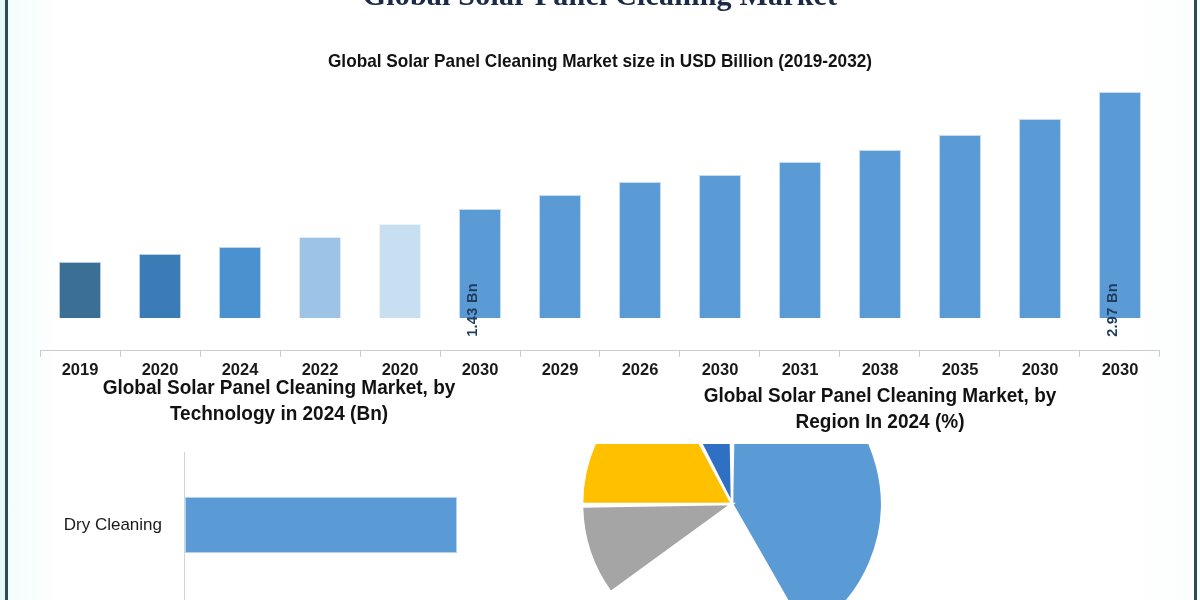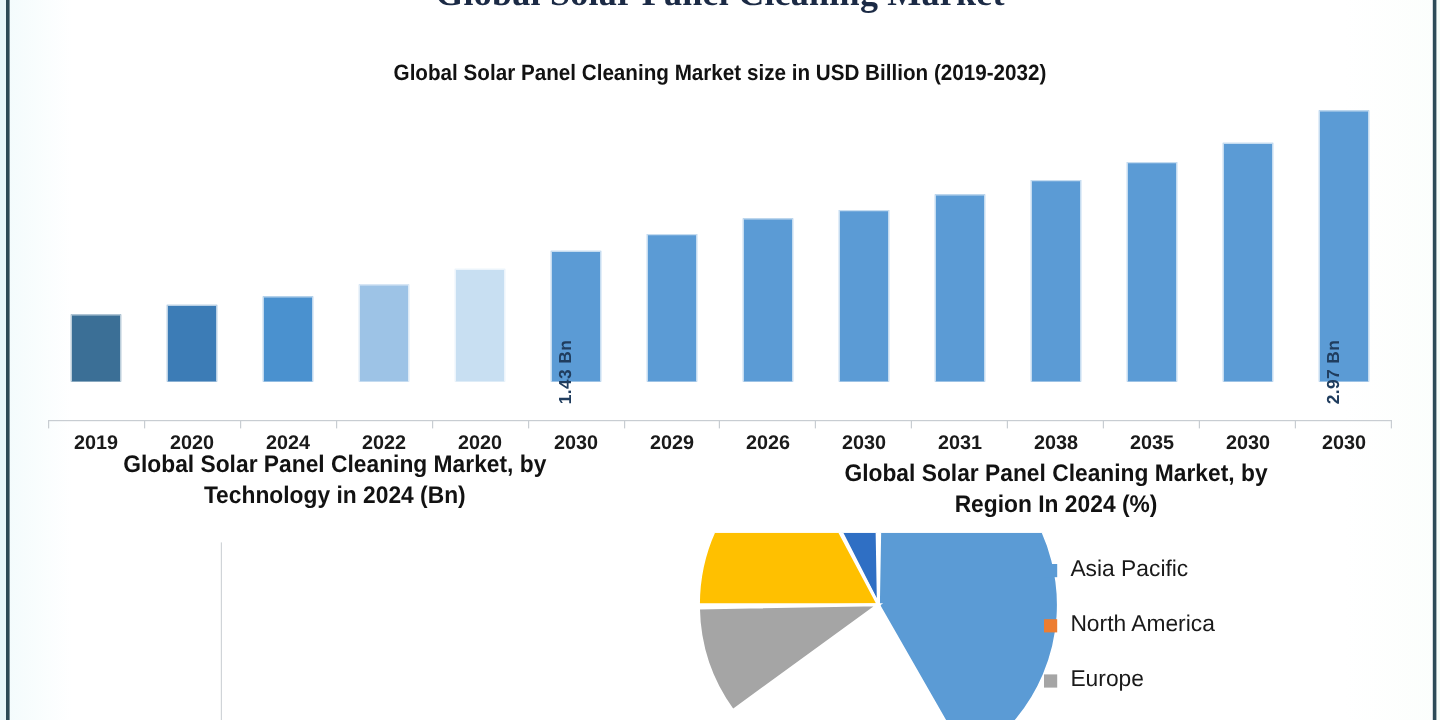--- a/index.html
+++ b/index.html
@@ -378,47 +378,37 @@
   </div>
 
   <div class="chart-tech">
     <div class="chart-title">
       <div>Global Solar Panel Cleaning Market, by</div>
       <div>Technology in 2024 (Bn)</div>
     </div>
 
     <div class="plot-tech">
       <div class="tech-axis"></div>
+      <div class="tech-row">
+        <div class="tech-cat">Dry Cleaning</div>
+        <div class="tech-bar" id="tech-bar" style="width: 271.6px; background: rgb(91, 155, 213);"></div>
+      </div>
     </div>
   </div>
 
   <div class="chart-region">
     <div class="chart-title">
       <div>Global Solar Panel Cleaning Market, by</div>
       <div>Region In 2024 (%)</div>
     </div>
 
     <div class="pie-wrap">
       <svg class="pie-svg" id="pie-svg" width="330" height="300" viewBox="0 0 330 300">
           <path d="M 170 60 L 172.6178609655925 -89.9771542734587 A 150 150 0 0 1 244.54609415413336 190.16481800533924 Z" fill="#5b9bd5" stroke="#ffffff" stroke-width="2.5"></path>
           <path d="M 170 60 L 167.3821390344075 -89.9771542734587 A 150 150 0 0 0 101.901425039068 -73.65097862825519 Z" fill="#2f6fc4" stroke="#ffffff" stroke-width="2.5"></path>
           <path d="M 170 60 L 99.57926558211642 -72.44213892883906 A 150 150 0 0 0 20 59.99999999999998 Z" fill="#ffc000" stroke="#ffffff" stroke-width="2.5"></path>
           <path d="M 170 60 L 20.022845726541306 62.61786096559248 A 150 150 0 0 0 48.647450843757866 148.16778784387094 Z" fill="#a5a5a5" stroke="#ffffff" stroke-width="2.5"></path>
         </svg>
     </div>
 
-    <div class="legend" id="region-legend">
-        <div class="legend-item">
-          <span class="legend-swatch" style="background: rgb(91, 155, 213);"></span>
-          <span class="legend-label">Asia Pacific</span>
-        </div>
-        <div class="legend-item">
-          <span class="legend-swatch" style="background: rgb(237, 125, 49);"></span>
-          <span class="legend-label">North America</span>
-        </div>
-        <div class="legend-item">
-          <span class="legend-swatch" style="background: rgb(165, 165, 165);"></span>
-          <span class="legend-label">Europe</span>
-        </div>
-      </div>
   </div>
 
 </div>
 
 </body></html>

